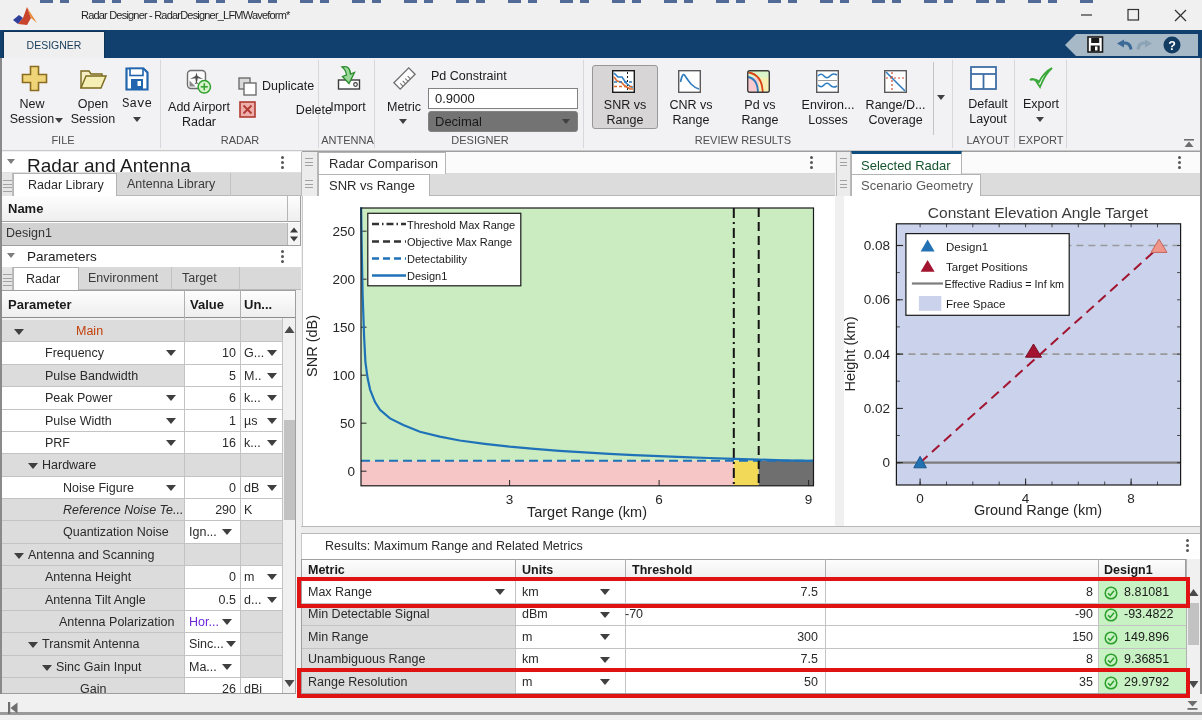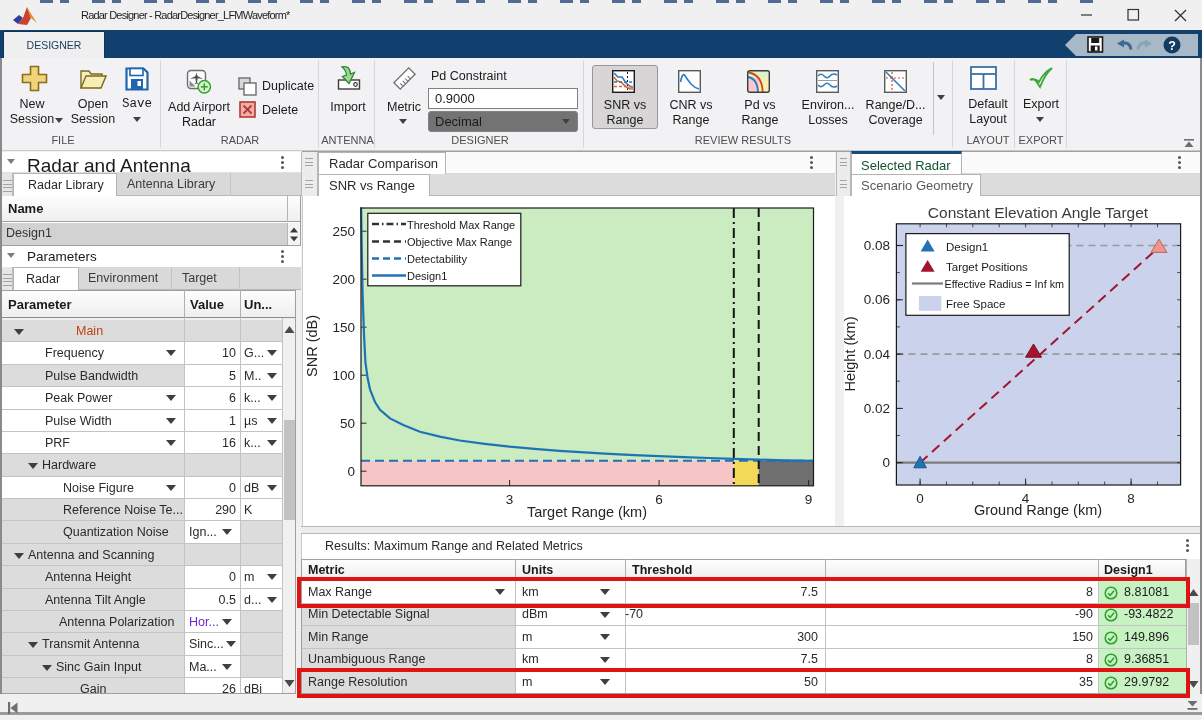--- a/index.html
+++ b/index.html
@@ -108,21 +108,21 @@
   <rect x="1" y="1" width="11" height="11" fill="#d9d9d9" stroke="#6e6e6e" stroke-width="1.4"></rect>
   <rect x="6" y="6" width="12" height="12" fill="#fff" stroke="#6e6e6e" stroke-width="1.4"></rect>
 </svg>
 <div class="btnlabel" style="left:262px;top:79px;width:70px;text-align:left;">Duplicate</div>
 
 <svg class="abs" style="left:239px;top:101px;" width="17" height="17" viewBox="0 0 17 17">
   <rect x="1" y="1" width="15" height="15" fill="#eeafac" stroke="#b03a30" stroke-width="1.6"></rect>
   <line x1="4.5" y1="4.5" x2="12.5" y2="12.5" stroke="#b03a30" stroke-width="1.8"></line>
   <line x1="12.5" y1="4.5" x2="4.5" y2="12.5" stroke="#b03a30" stroke-width="1.8"></line>
 </svg>
-<div class="btnlabel" style="left:262px;top:103px;width:70px;text-align:left;">Delete</div>
+<div class="btnlabel" style="left:262px;top:103px;width:70px;text-align:right;">Delete</div>
 
 <svg class="abs" style="left:337px;top:65px;" width="25" height="26" viewBox="0 0 25 26">
   <rect x="1.5" y="15" width="21" height="9" fill="#fff" stroke="#3c3c3c" stroke-width="1.4"></rect>
   <circle cx="18.5" cy="19.5" r="1.8" fill="#fff" stroke="#3c3c3c" stroke-width="1.2"></circle>
   <path d="M5 2 q8 -2 8.5 7 l4 -1.5 -5.5 11 -6.5 -7 4 -1.5 q-0.5 -5 -4.5 -8 Z" fill="#9ad89a" stroke="#2c8a2c" stroke-width="1.3"></path>
 </svg>
 <div class="btnlabel" style="left:318px;top:100px;width:60px;">Import</div>
 
 <svg class="abs" style="left:392px;top:66px;" width="25" height="25" viewBox="0 0 25 25">
   <g transform="rotate(-45 12.5 12.5)">
@@ -333,21 +333,21 @@
     <polygon points="0,0 10,0 5,6" fill="#3f3f3f"></polygon>
   </svg>
 <div class="abs" style="left:185px;top:481px;width:51px;font-size:12.5px;color:#2a2a2a;text-align:right;">0</div>
 <div class="abs" style="left:244px;top:481px;font-size:12.5px;color:#2a2a2a;">dB</div>
 <svg class="abs" style="left:267px;top:485px;" width="10" height="7" viewBox="0 0 10 7">
     <polygon points="0,0 10,0 5,6" fill="#3f3f3f"></polygon>
   </svg>
 <div class="abs" style="left:1px;top:499px;width:183px;height:22px;background:#dcdcdc;border-bottom:1px solid #c3c3c3;"></div>
 <div class="abs" style="left:185px;top:499px;width:55px;height:22px;background:#fff;border-bottom:1px solid #c3c3c3;"></div>
 <div class="abs" style="left:241px;top:499px;width:41px;height:22px;background:#fff;border-bottom:1px solid #c3c3c3;"></div>
-<div class="abs" style="left:63px;top:503px;font-size:12.5px;color:#2a2a2a;">Reference Noise Te...</div>
+<div class="abs" style="left:63px;top:503px;font-size:12.5px;color:#2a2a2a;font-style:italic;">Reference Noise Te...</div>
 <div class="abs" style="left:185px;top:503px;width:51px;font-size:12.5px;color:#2a2a2a;text-align:right;">290</div>
 <div class="abs" style="left:244px;top:503px;font-size:12.5px;color:#2a2a2a;">K</div>
 <div class="abs" style="left:1px;top:521px;width:183px;height:23px;background:#dcdcdc;border-bottom:1px solid #c3c3c3;"></div>
 <div class="abs" style="left:185px;top:521px;width:55px;height:23px;background:#fff;border-bottom:1px solid #c3c3c3;"></div>
 <div class="abs" style="left:241px;top:521px;width:41px;height:23px;background:#dcdcdc;border-bottom:1px solid #c3c3c3;"></div>
 <div class="abs" style="left:63px;top:525px;font-size:12.5px;color:#2a2a2a;">Quantization Noise</div>
 <div class="abs" style="left:189px;top:525px;font-size:12.5px;color:#2a2a2a;">Ign...</div>
 <svg class="abs" style="left:222px;top:529px;" width="10" height="7" viewBox="0 0 10 7">
     <polygon points="0,0 10,0 5,6" fill="#3f3f3f"></polygon>
   </svg>

